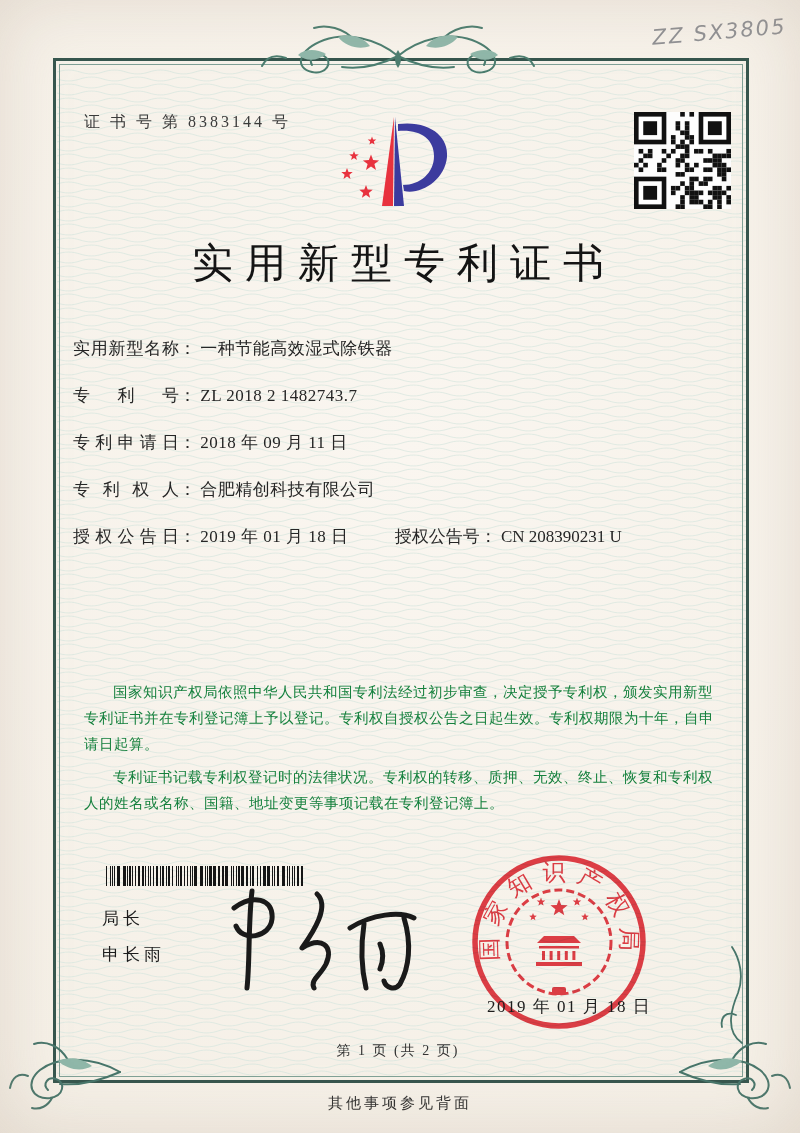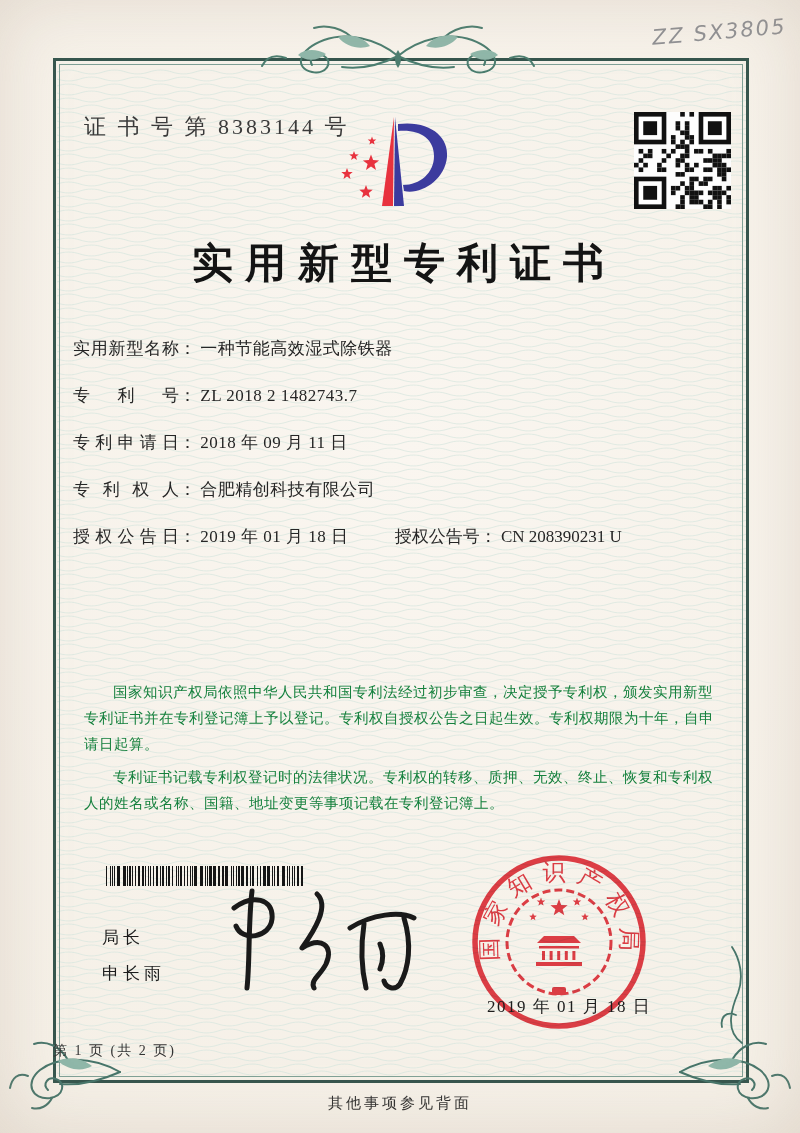--- a/index.html
+++ b/index.html
@@ -10,44 +10,44 @@
   }
   .vignette{position:absolute;inset:0;box-shadow:inset 0 0 70px rgba(175,155,135,.28);pointer-events:none;z-index:9;}
   #waves{position:absolute;left:0;top:0;z-index:0;}
   .frame{position:absolute;left:53px;top:58px;width:690px;height:1019px;border:3px solid #35554d;z-index:1;}
   .frame-inner{position:absolute;inset:3px;border:1px solid #7fa096;}
   .hand-note{
     position:absolute;left:652px;top:20px;z-index:3;transform:rotate(-5deg);
     font-family:"DejaVu Sans",sans-serif;font-style:italic;font-size:21px;
     color:#8f9093;letter-spacing:2px;
   }
-  .cert-no{position:absolute;left:84px;top:112px;font-size:22px;letter-spacing:3px;color:#3a3a3a;z-index:2;}
+  .cert-no{position:absolute;left:84px;top:112px;font-size:16px;letter-spacing:3px;color:#3a3a3a;z-index:2;}
   #logo{position:absolute;left:328px;top:103px;z-index:2;}
   #qr{position:absolute;left:634px;top:112px;z-index:2;background:#fdfdfd;}
   .title{
     position:absolute;left:53px;top:236px;width:690px;text-align:center;z-index:2;
-    font-size:41px;font-weight:700;letter-spacing:12px;padding-left:12px;box-sizing:border-box;color:#141414;
+    font-size:41px;font-weight:400;letter-spacing:12px;padding-left:12px;box-sizing:border-box;color:#141414;
   }
   .fields{position:absolute;left:73px;top:336px;width:645px;z-index:2;font-size:17px;color:#262626;}
   .row{margin-bottom:21px;line-height:26px;white-space:nowrap;}
   .flabel{display:inline-block;width:106px;text-align:justify;text-align-last:justify;vertical-align:top;}
   .fcolon{display:inline-block;vertical-align:top;}
   .fvalue{display:inline-block;vertical-align:top;letter-spacing:.5px;}
   .fvalue.wrap{white-space:normal;width:500px;}
   .grant .fvalue{margin-right:0;}
   .grant .second{margin-left:42px;}
   .paras{position:absolute;left:84px;top:680px;width:632px;z-index:2;font-size:14.5px;line-height:1.78;color:#15803d;}
   .paras p{margin:0 0 8px 0;text-indent:2em;letter-spacing:.5px;}
   #barcode{position:absolute;left:106px;top:866px;z-index:2;}
-  .director{position:absolute;left:102px;top:926px;z-index:2;font-family:Liberation Serif, serif;font-size:17px;letter-spacing:4px;color:#1c1c1c;}
+  .director{position:absolute;left:102px;top:907px;z-index:2;font-family:Liberation Serif, serif;font-size:17px;letter-spacing:4px;color:#1c1c1c;}
   .director div{margin-bottom:13px;}
   #signature{position:absolute;left:222px;top:876px;z-index:3;}
   #seal{position:absolute;left:465px;top:848px;z-index:3;mix-blend-mode:multiply;opacity:.95;}
   .seal-date{position:absolute;left:487px;top:995px;z-index:4;font-size:17px;letter-spacing:1.5px;color:#1d1d1d;}
-  .page-num{position:absolute;left:53px;top:1042px;width:690px;font-size:14px;letter-spacing:2px;color:#333;z-index:2;}
+  .page-num{position:absolute;left:53px;top:1042px;width:690px;text-align:center;font-size:14px;letter-spacing:2px;color:#333;z-index:2;}
   .back-note{position:absolute;left:0;top:1094px;width:800px;text-align:center;font-size:15px;letter-spacing:3px;color:#2e2e2e;z-index:2;}
   #ornament{position:absolute;left:256px;top:10px;z-index:2;}
   .flourish{position:absolute;z-index:2;}
 </style>
 </head>
 <body>
 
 <svg id="waves" width="800" height="1133">
     <path d="M57,72 c 8,-2.6 15,-2.6 23,0 c 8,2.6 15,2.6 23,0 c 8,-2.6 15,-2.6 23,0 c 8,2.6 15,2.6 23,0 c 8,-2.6 15,-2.6 23,0 c 8,2.6 15,2.6 23,0 c 8,-2.6 15,-2.6 23,0 c 8,2.6 15,2.6 23,0 c 8,-2.6 15,-2.6 23,0 c 8,2.6 15,2.6 23,0 c 8,-2.6 15,-2.6 23,0 c 8,2.6 15,2.6 23,0 c 8,-2.6 15,-2.6 23,0 c 8,2.6 15,2.6 23,0 c 8,-2.6 15,-2.6 23,0 c 8,2.6 15,2.6 23,0 c 8,-2.6 15,-2.6 23,0 c 8,2.6 15,2.6 23,0 c 8,-2.6 15,-2.6 23,0 c 8,2.6 15,2.6 23,0 c 8,-2.6 15,-2.6 23,0 c 8,2.6 15,2.6 23,0 c 8,-2.6 15,-2.6 23,0 c 8,2.6 15,2.6 23,0 c 8,-2.6 15,-2.6 23,0 c 8,2.6 15,2.6 23,0 c 8,-2.6 15,-2.6 23,0 c 8,2.6 15,2.6 23,0 c 8,-2.6 15,-2.6 23,0 c 8,2.6 15,2.6 23,0" fill="none" stroke="#d9e7df" stroke-width="0.8"></path>
     <path d="M57,79 c 8,2.6 15,2.6 23,0 c 8,-2.6 15,-2.6 23,0 c 8,2.6 15,2.6 23,0 c 8,-2.6 15,-2.6 23,0 c 8,2.6 15,2.6 23,0 c 8,-2.6 15,-2.6 23,0 c 8,2.6 15,2.6 23,0 c 8,-2.6 15,-2.6 23,0 c 8,2.6 15,2.6 23,0 c 8,-2.6 15,-2.6 23,0 c 8,2.6 15,2.6 23,0 c 8,-2.6 15,-2.6 23,0 c 8,2.6 15,2.6 23,0 c 8,-2.6 15,-2.6 23,0 c 8,2.6 15,2.6 23,0 c 8,-2.6 15,-2.6 23,0 c 8,2.6 15,2.6 23,0 c 8,-2.6 15,-2.6 23,0 c 8,2.6 15,2.6 23,0 c 8,-2.6 15,-2.6 23,0 c 8,2.6 15,2.6 23,0 c 8,-2.6 15,-2.6 23,0 c 8,2.6 15,2.6 23,0 c 8,-2.6 15,-2.6 23,0 c 8,2.6 15,2.6 23,0 c 8,-2.6 15,-2.6 23,0 c 8,2.6 15,2.6 23,0 c 8,-2.6 15,-2.6 23,0 c 8,2.6 15,2.6 23,0 c 8,-2.6 15,-2.6 23,0" fill="none" stroke="#d9e7df" stroke-width="0.8"></path>

